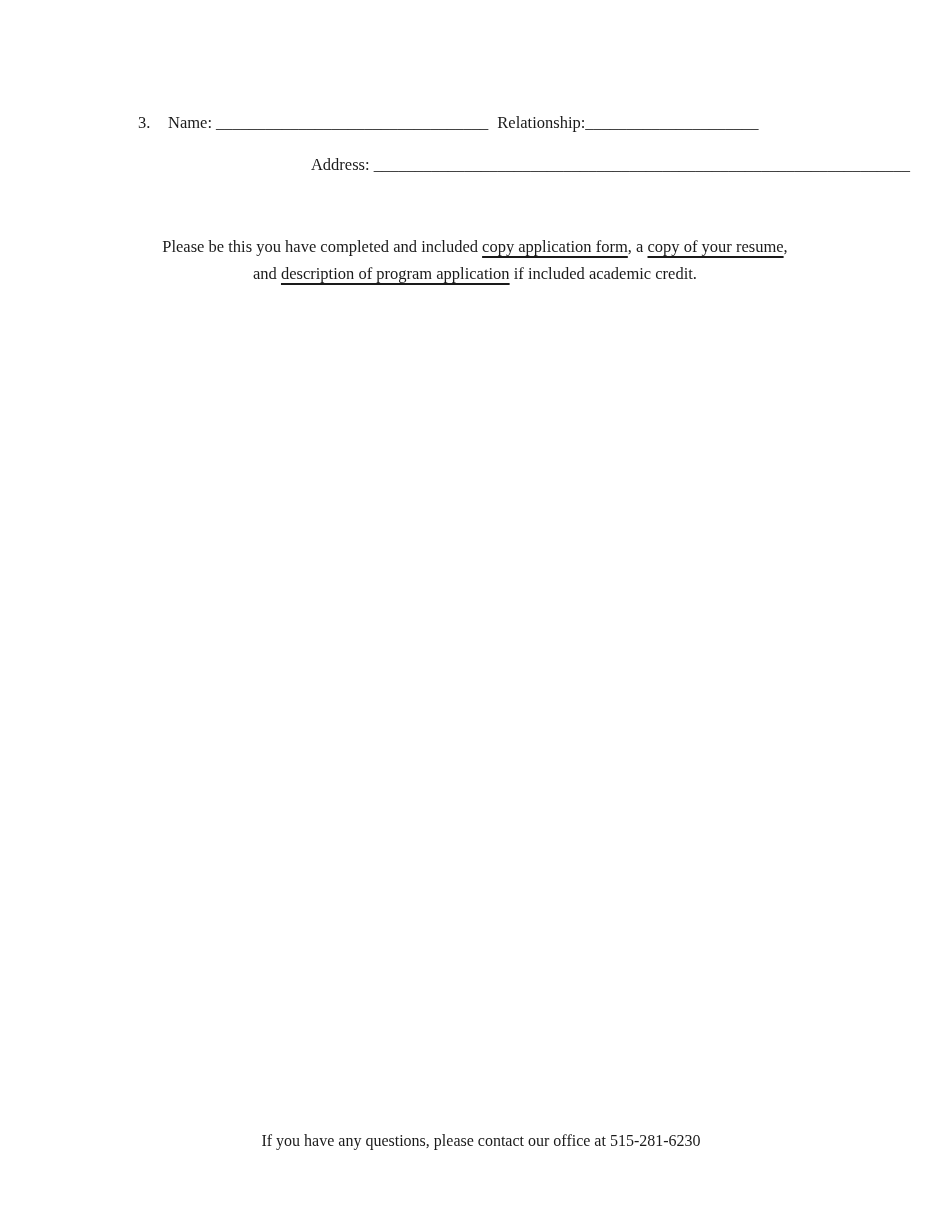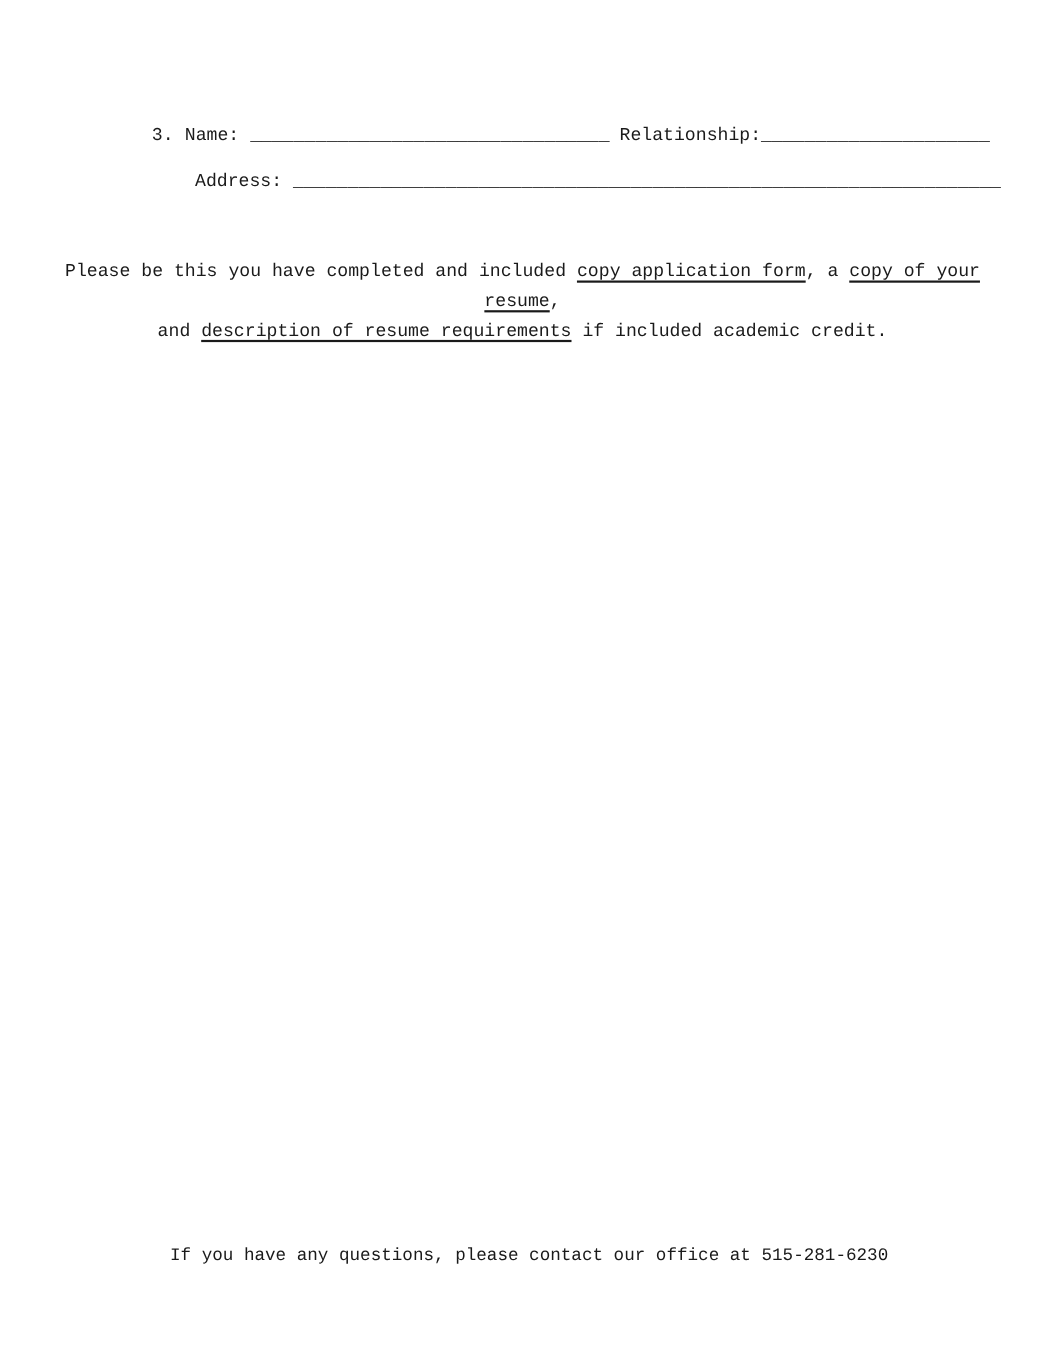--- a/index.html
+++ b/index.html
@@ -6,21 +6,21 @@
     margin: 0;
     padding: 0;
     background: #ffffff;
   }
   .page {
     position: relative;
     width: 950px;
     height: 1230px;
     background: #ffffff;
     overflow: hidden;
-    font-family: Liberation Mono, monospace;
+    font-family: Liberation Serif, serif;
     font-size: 16.5px;
     color: #1a1a1a;
   }
   .form-section {
     padding-top: 112px;
     padding-left: 138px;
     padding-right: 40px;
   }
   .form-line {
     line-height: 22px;
@@ -68,17 +68,17 @@
 
   <div class="form-section">
 
     <div class="form-line"><span class="num">3.</span><span>Name:</span> <span class="blank">_________________________________</span><span class="rel-label">Relationship:</span><span class="blank">_____________________</span></div>
 
     <div class="form-line indent"><span>Address:</span> <span class="blank">_________________________________________________________________</span></div>
 
 
   </div>
 
-  <p class="note"><span>Please be this you have completed and included </span><span class="u">copy application form</span><span>, a </span><span class="u">copy of your resume</span><span>,</span><br><span>and </span><span class="u">description of resume requirements</span><span> if included academic credit.</span></p>
+  <p class="note"><span>Please be this you have completed and included </span><span class="u">copy application form</span><span>, a </span><span class="u">copy of your resume</span><span>,</span><br><span>and </span><span class="u">description of program application</span><span> if included academic credit.</span></p>
 
   <div class="footer"><span>If you have any questions, please contact our office at 515-281-6230</span></div>
 
 </div>
 
 </body></html>

